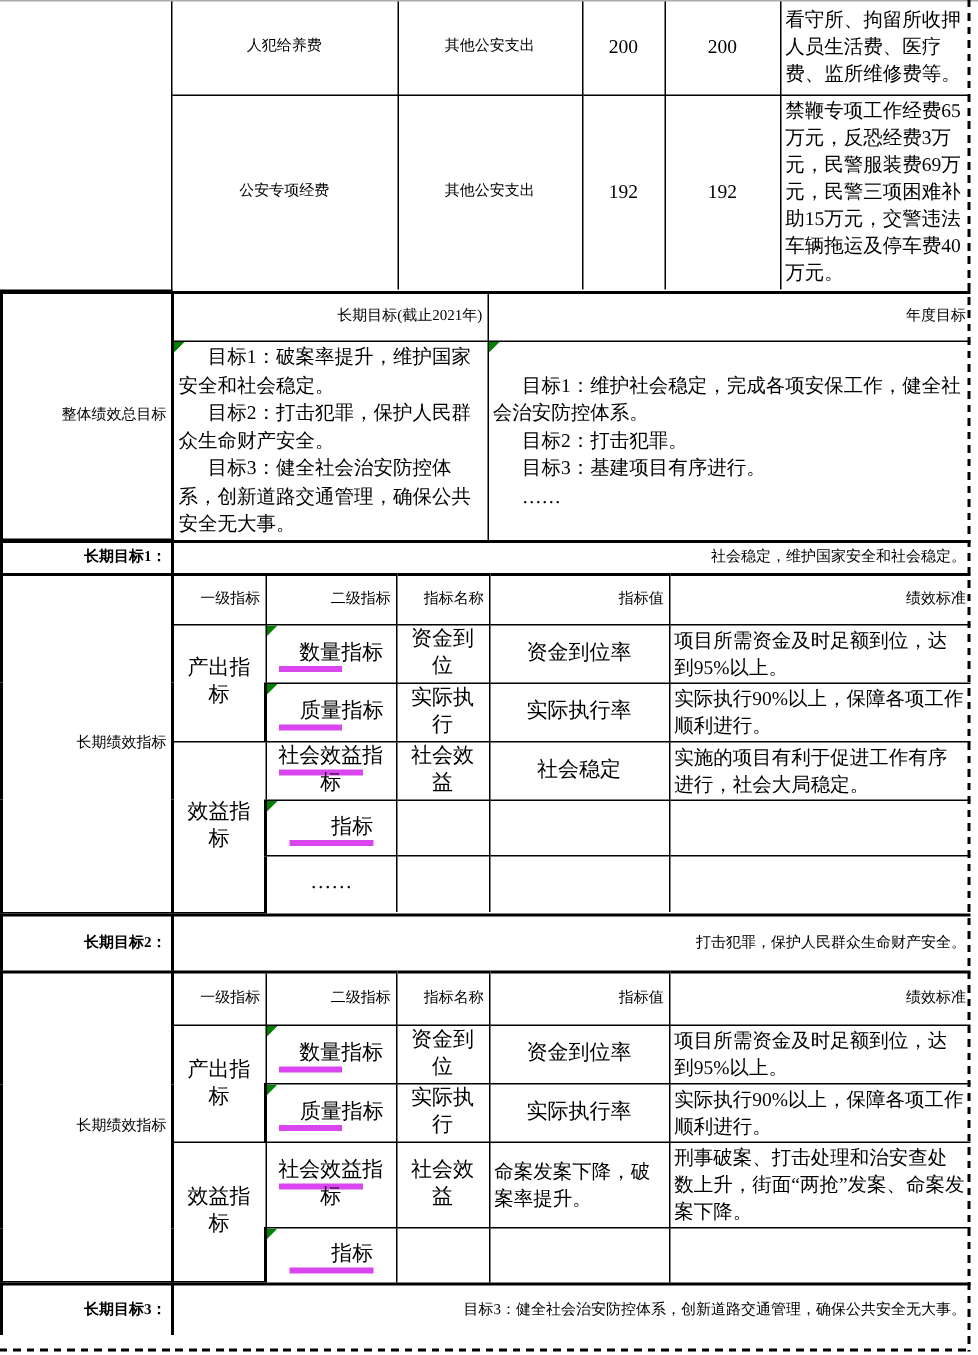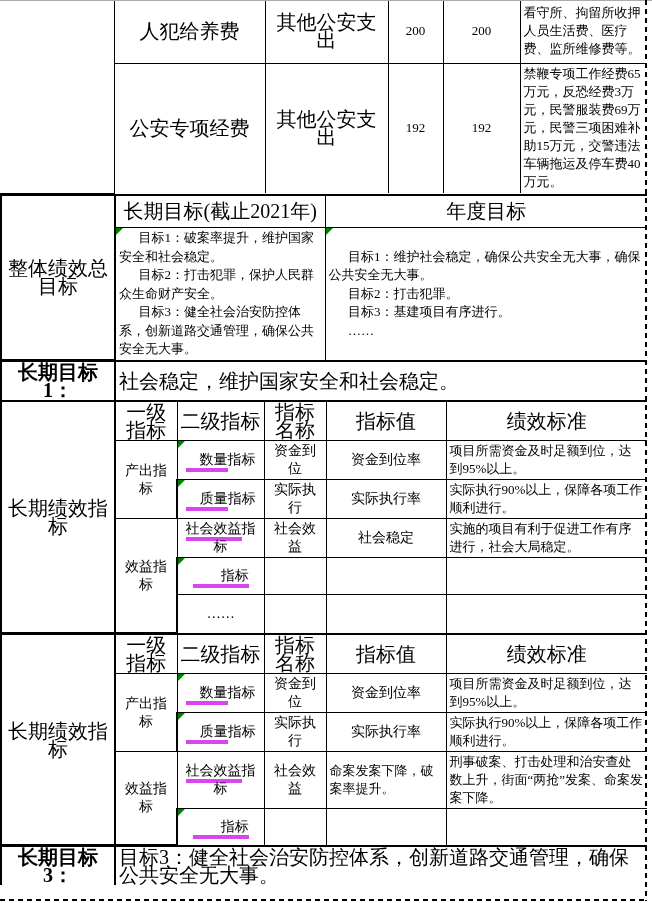--- a/index.html
+++ b/index.html
@@ -17,34 +17,34 @@
     border:1px solid #000;
     padding:1px 3px;
     vertical-align:middle;
     overflow:hidden;
     font-size:13px;
     line-height:18px;
     word-break:break-all;
     position:relative;
   }
   
-  .sec tr:first-child td{border-top-width:2px;}
+  .sec tr:first-child td{border-top-width:2px;text-align:right;}
   .sec td:first-child{border-left-width:2px;}
   td.lbl{border-right-width:2px;}
   
   td.nr{border-right:none;}
   
   tr.last td{border-bottom:none;}
   
   #tA tr:first-child td{border-top:none;}
   #tA td:first-child{border-left:none;border-right-width:1px;}
   .c{text-align:center;}
   .lft{text-align:left;}
   .bold{font-weight:bold;}
-  .f14{font-size:20px;}
+  .f14{font-size:10px;}
   .goals p{margin:0;text-indent:1.5em;line-height:18.5px;font-size:13px;}
   .u{border-bottom:4px solid #d946ef;padding-bottom:1px;}
   .ind{font-size:14px;}
   .tri-icon{
     position:absolute;top:0;left:0;width:0;height:0;
     border-top:7px solid #008000;border-right:7px solid transparent;
   }
   .vline-dash{
     position:absolute;top:0;left:645px;width:2px;height:901px;
     background:repeating-linear-gradient(180deg,#000 0 5px,transparent 5px 9px);
@@ -102,21 +102,21 @@
     </tr>
     <tr style="height:112px" class="last">
       <td class="goals">
         <span class="tri-icon"></span>
         <p>目标1：破案率提升，维护国家安全和社会稳定。</p>
         <p>目标2：打击犯罪，保护人民群众生命财产安全。</p>
         <p>目标3：健全社会治安防控体系，创新道路交通管理，确保公共安全无大事。</p>
       </td>
       <td class="goals nr">
         <span class="tri-icon"></span>
-        <p>目标1：维护社会稳定，确保公共安全无大事，确保公共安全无大事。</p>
+        <p>目标1：维护社会稳定，完成各项安保工作，健全社会治安防控体系。</p>
         <p>目标2：打击犯罪。</p>
         <p>目标3：基建项目有序进行。</p>
         <p>……</p>
       </td>
     </tr>
   </tbody>
     </table>
 
   <table class="sec">
     <colgroup>
@@ -190,20 +190,32 @@
       <td class="c ind">
         <span class="u"></span><span>……</span>
       </td>
       <td></td>
       <td></td>
       <td class="nr"></td>
     </tr>
   </tbody>
     </table>
 
+  <table class="sec">
+    <colgroup>
+        <col style="width:114px">
+        <col style="width:532px">
+      </colgroup>
+    <tbody>
+        <tr style="height:37px" class="last">
+      <td class="lbl c f14 bold">长期目标2：</td>
+      <td class="lft f14 nr">打击犯罪，保护人民群众生命财产安全。</td>
+    </tr>
+  </tbody>
+    </table>
 
   <table class="sec">
     <colgroup>
         <col style="width:114px">
         <col style="width:62px">
         <col style="width:87px">
         <col style="width:62px">
         <col style="width:120px">
         <col style="width:201px">
       </colgroup>

